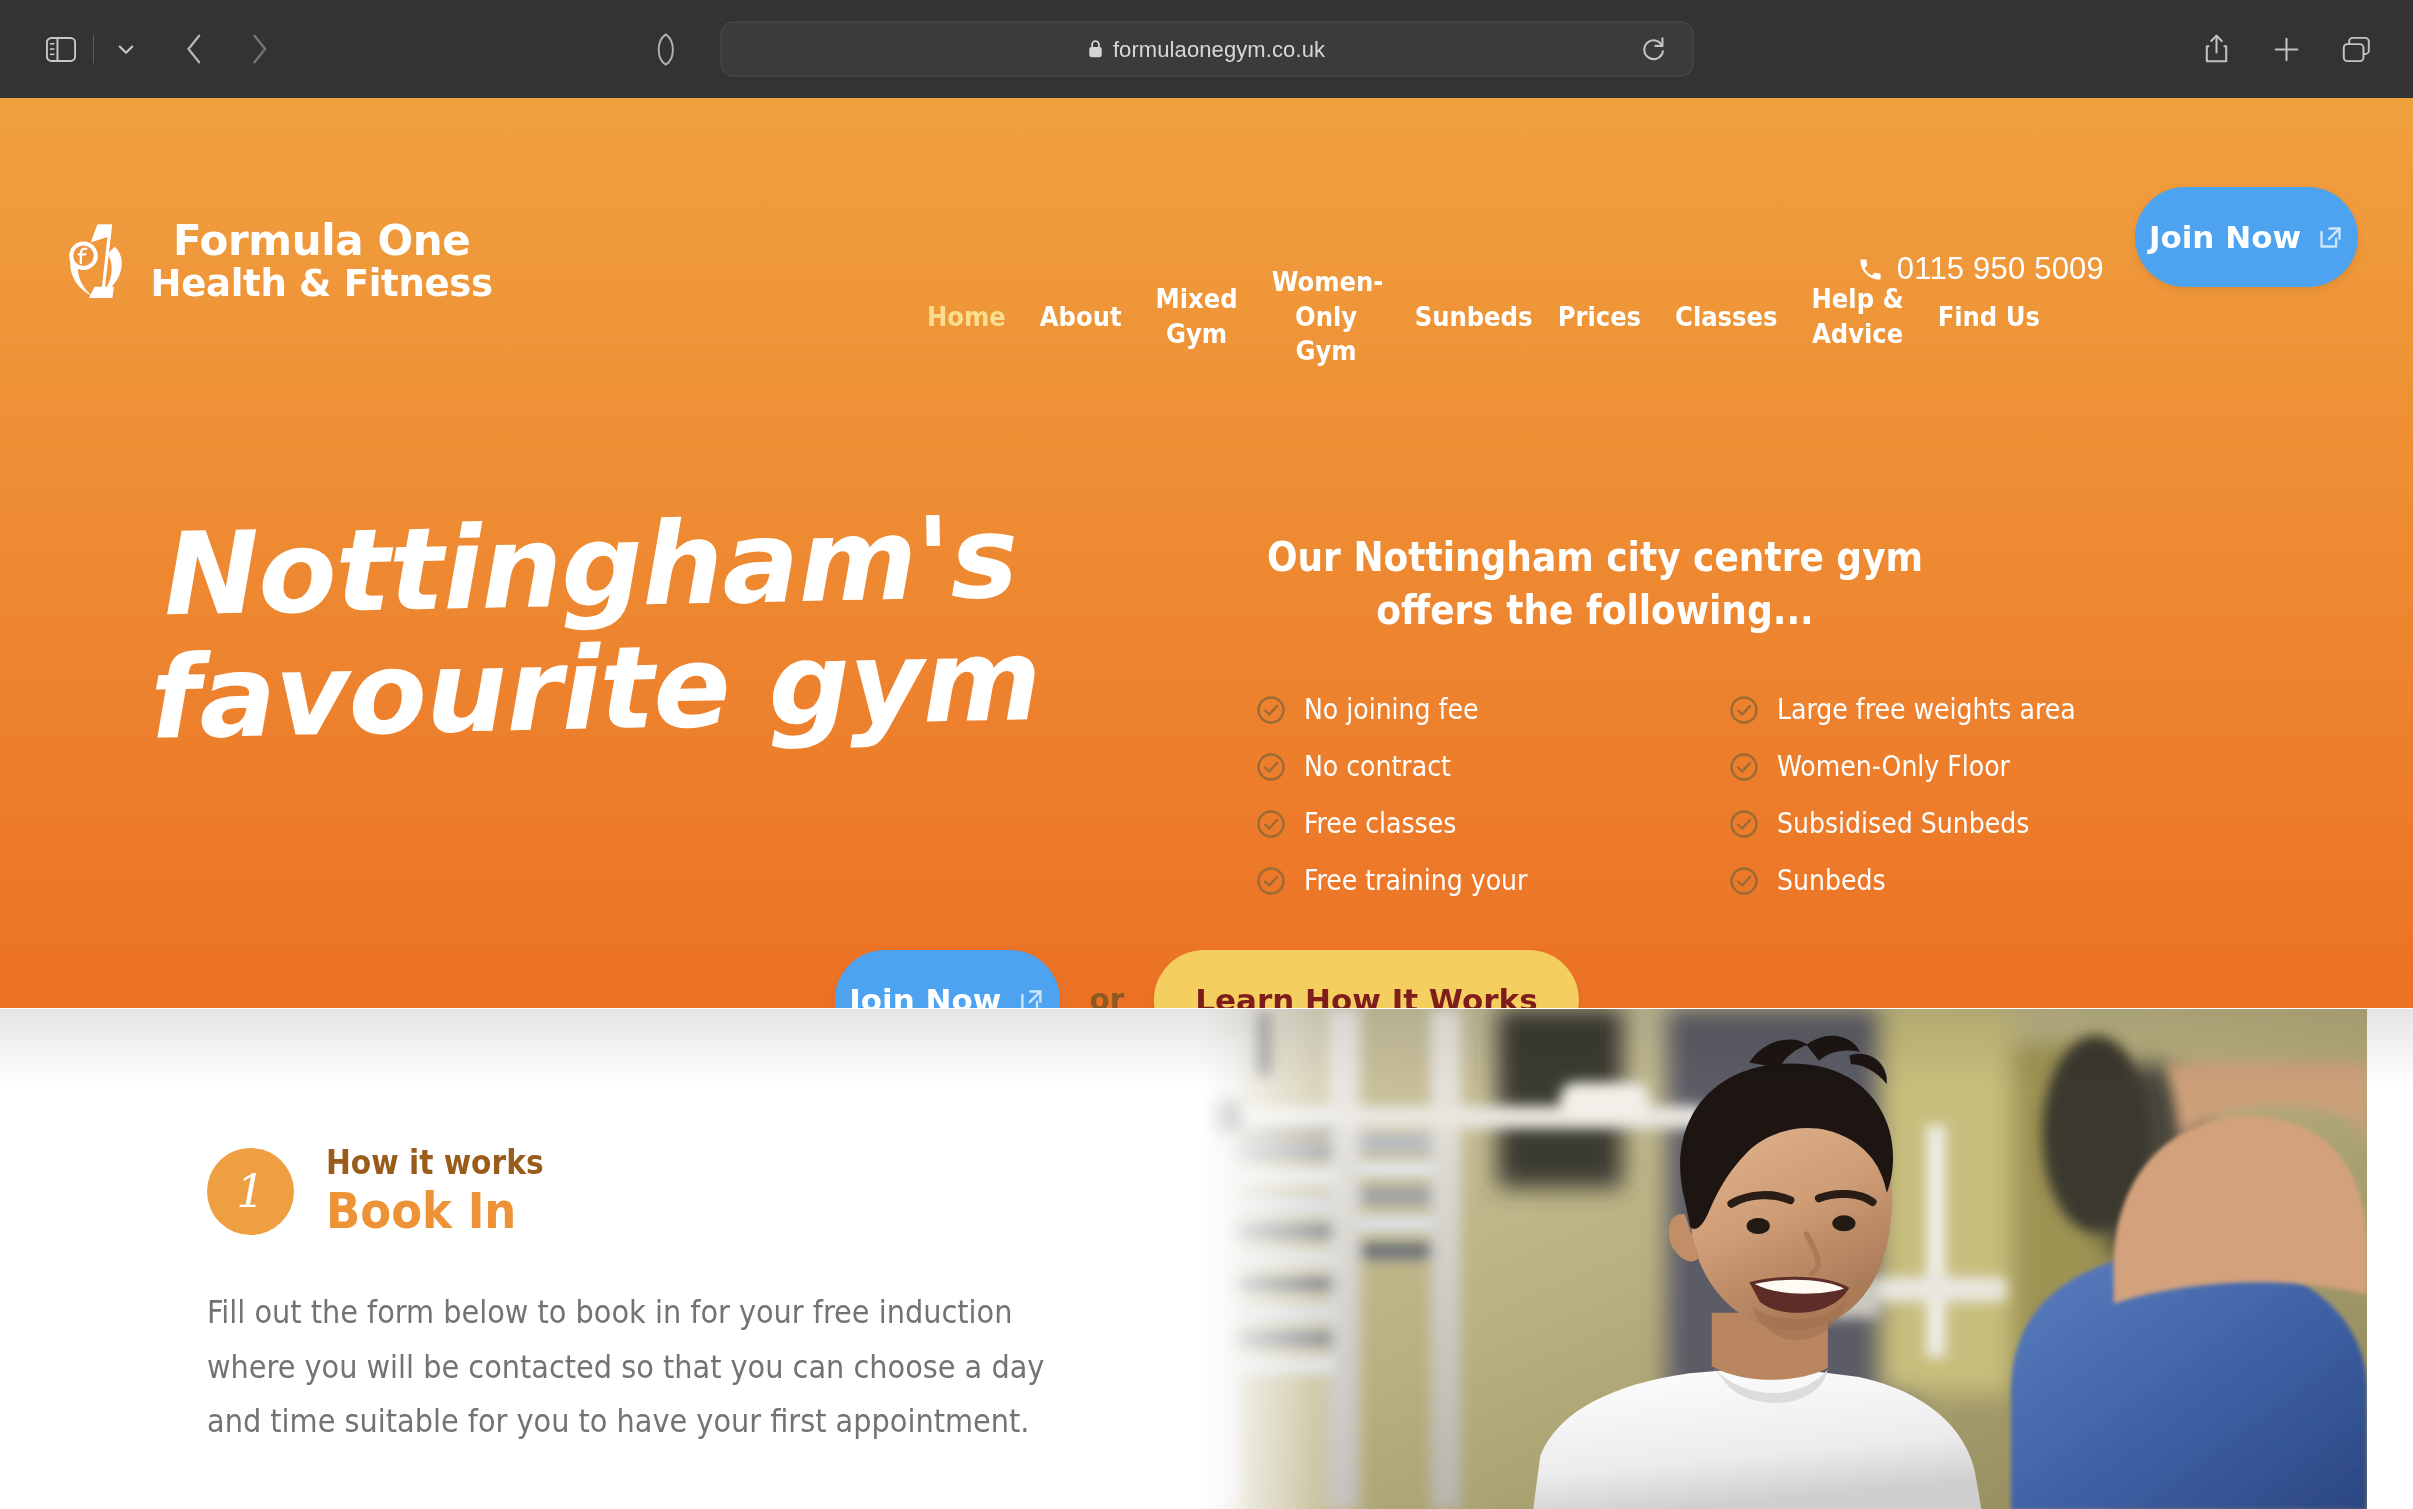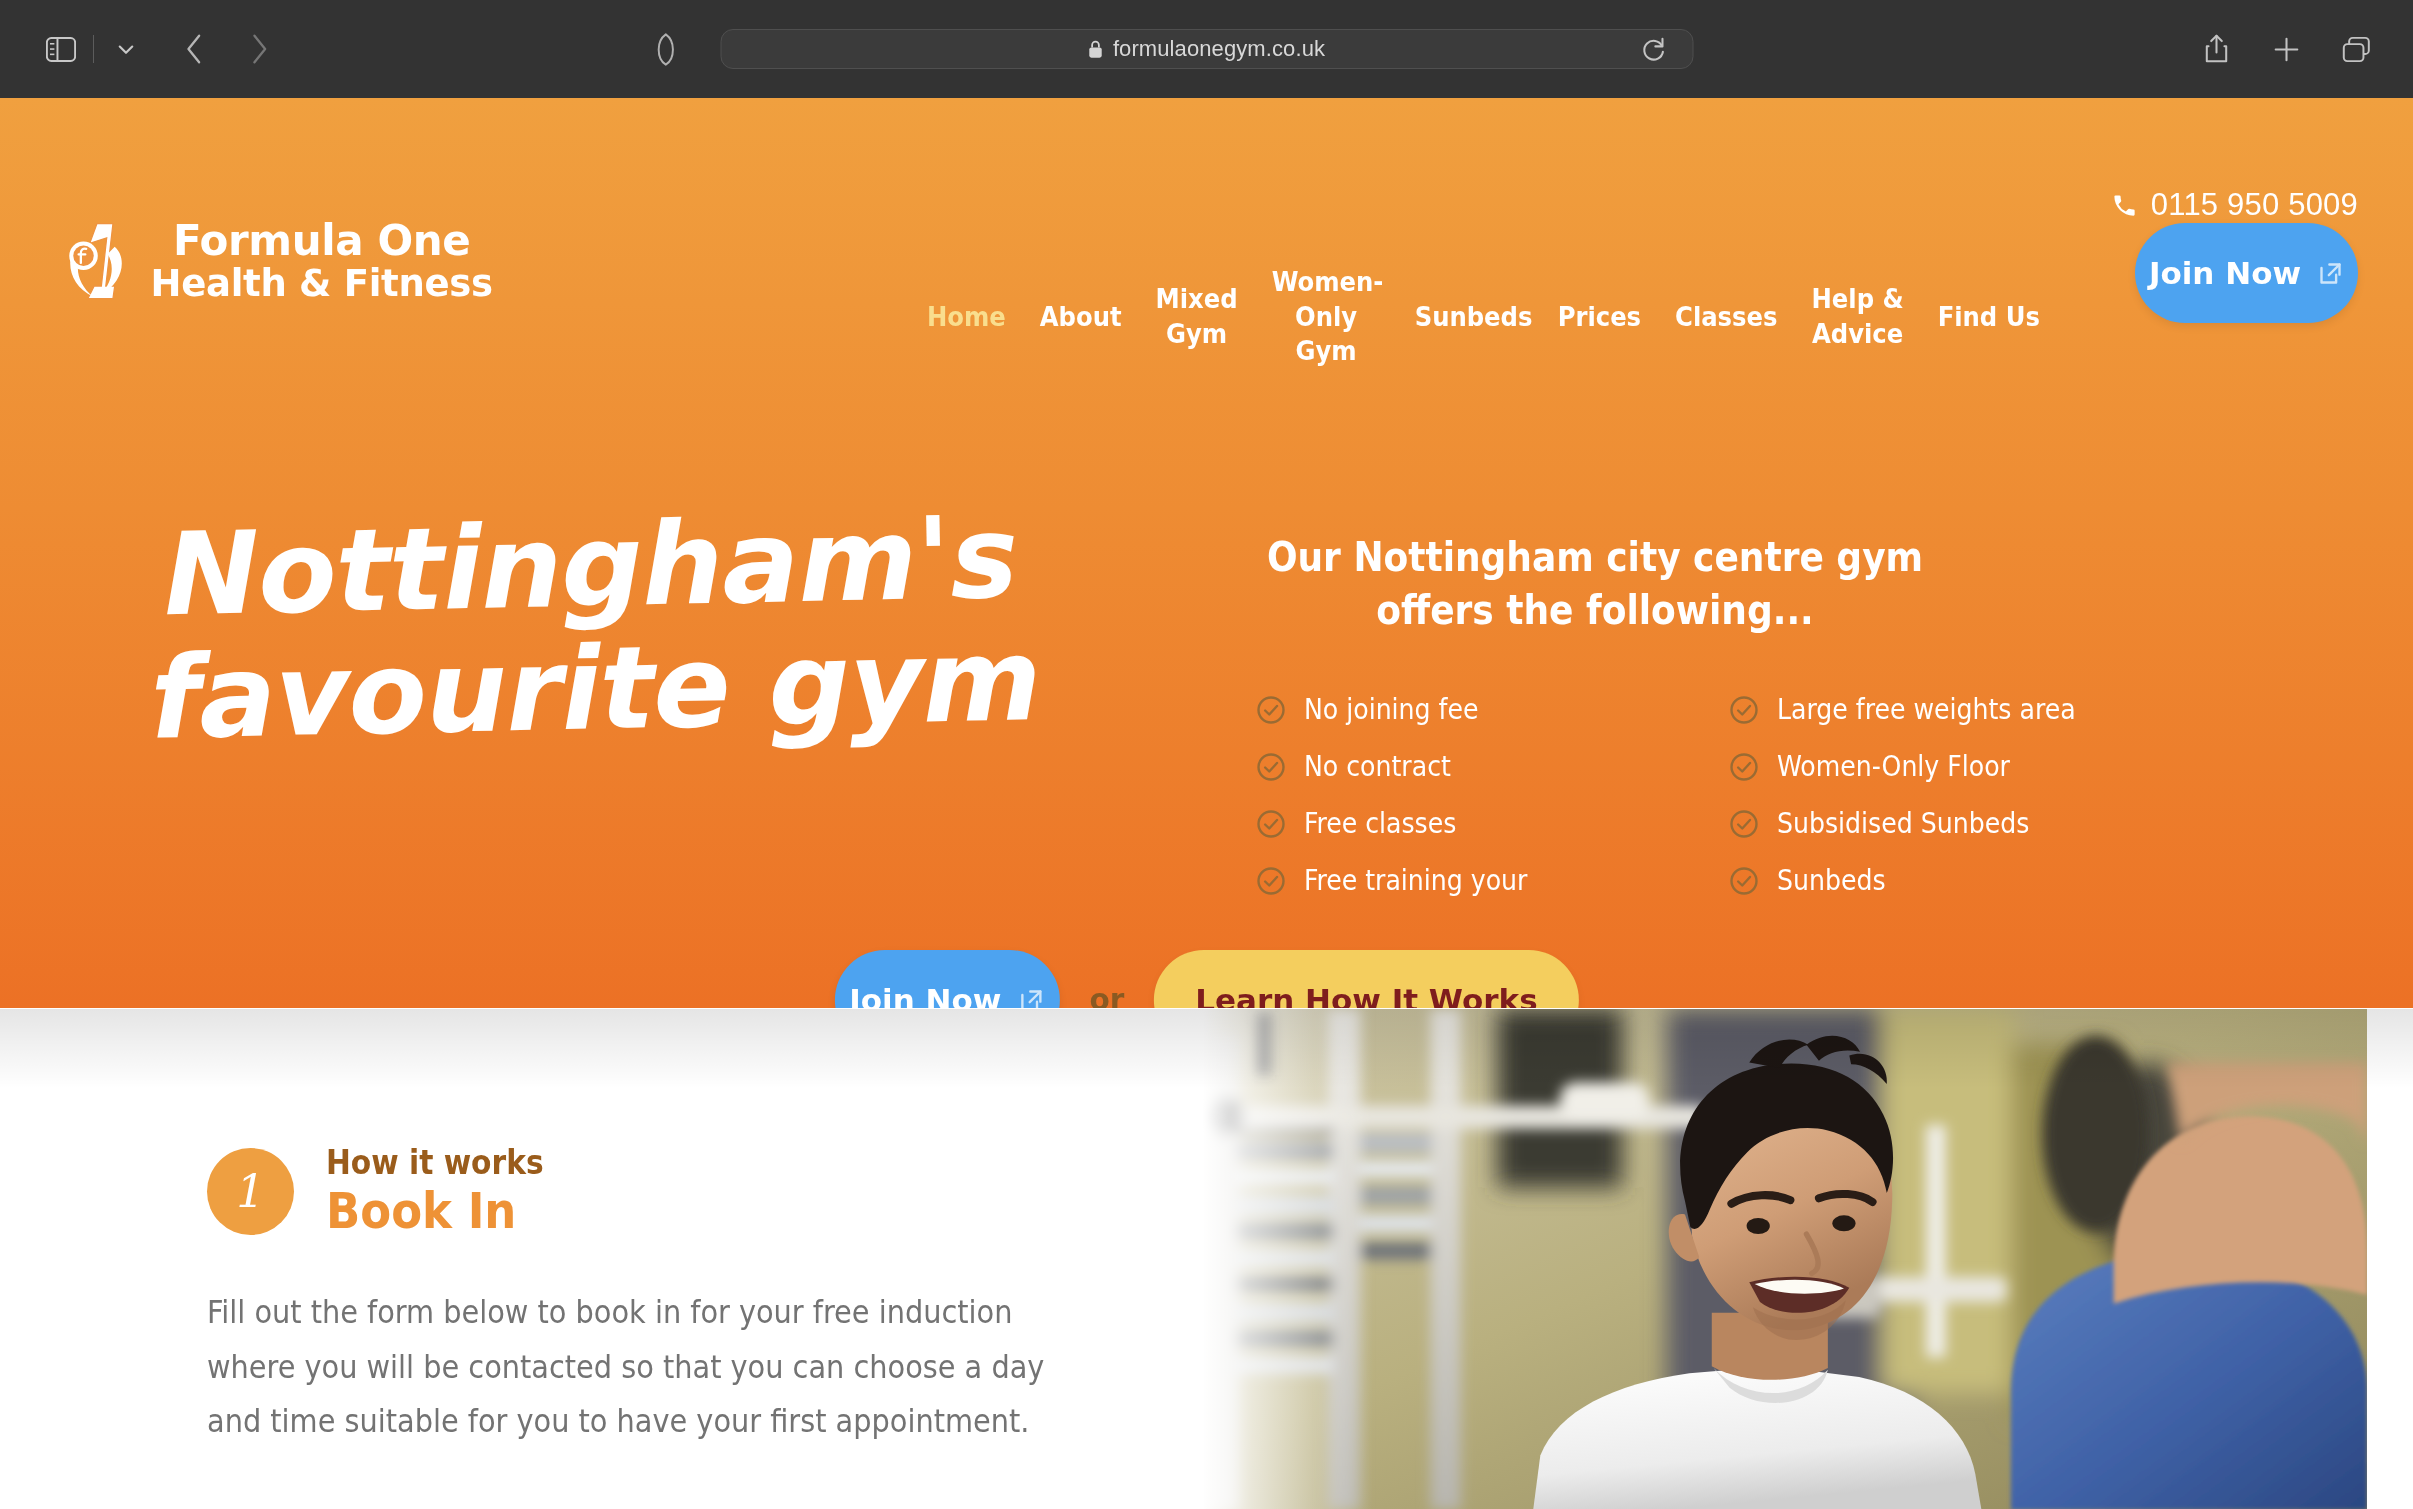--- a/index.html
+++ b/index.html
@@ -54,21 +54,21 @@
   .shield-wrap {
     position: absolute;
     left: 643px;
     top: 50%;
     transform: translateY(-50%);
     width: 45px; height: 45px;
     display: flex; align-items: center; justify-content: center;
   }
   .url-bar {
     width: 973px;
-    height: 40px;
+    height: 55px;
     border-radius: 12.5px;
     background: #3b3b3b;
     border: 0.9px solid #4f4f4f;
     display: flex;
     align-items: center;
     justify-content: center;
     position: relative;
   }
   .url-text-wrap {
     display: flex;
@@ -166,23 +166,23 @@
     white-space: pre-line;
     cursor: pointer;
   }
   .nav-item.active { color: #F9DE8E; }
 
   .header-right {
     position: absolute;
     right: 55px;
     top: 89px;
     display: flex;
-    flex-direction: column;
+    flex-direction: row;
     align-items: flex-end;
-    gap: 0;
+    gap: 31px;
   }
   .phone {
     display: flex;
     align-items: center;
     gap: 12.5px;
     color: #ffffff;
     font-size: 31px;
     font-family: "Liberation Sans", sans-serif;
     letter-spacing: 0.2px;
   }

